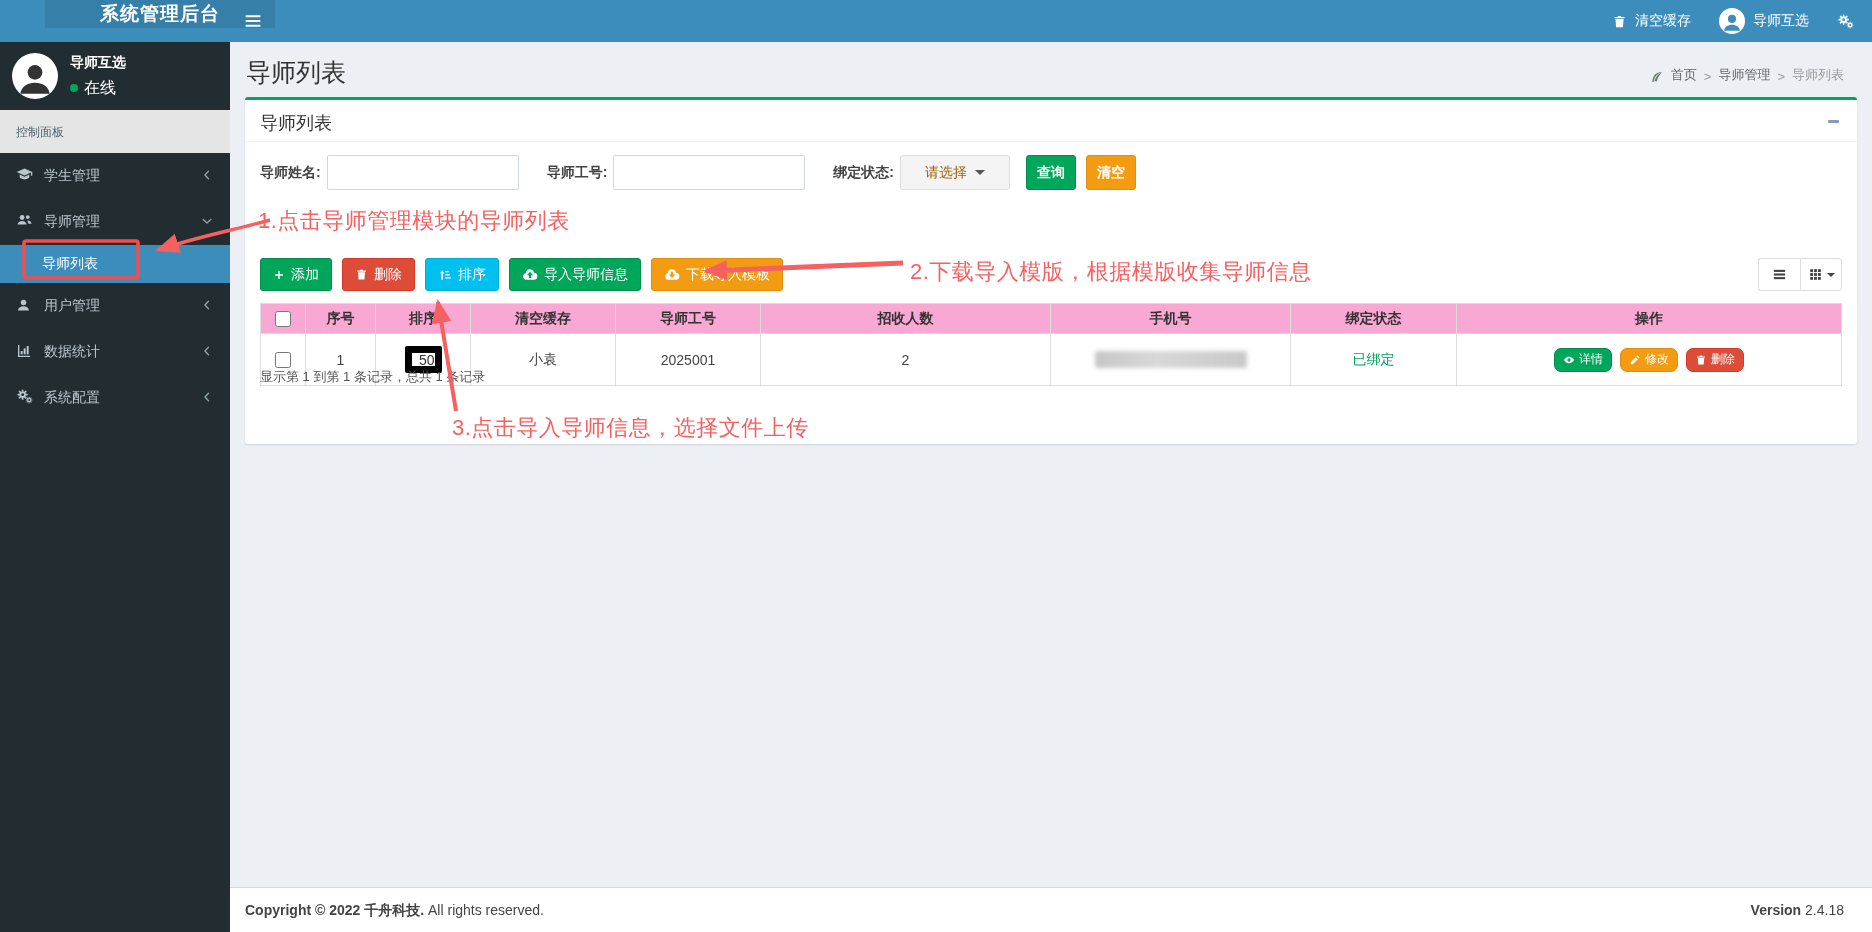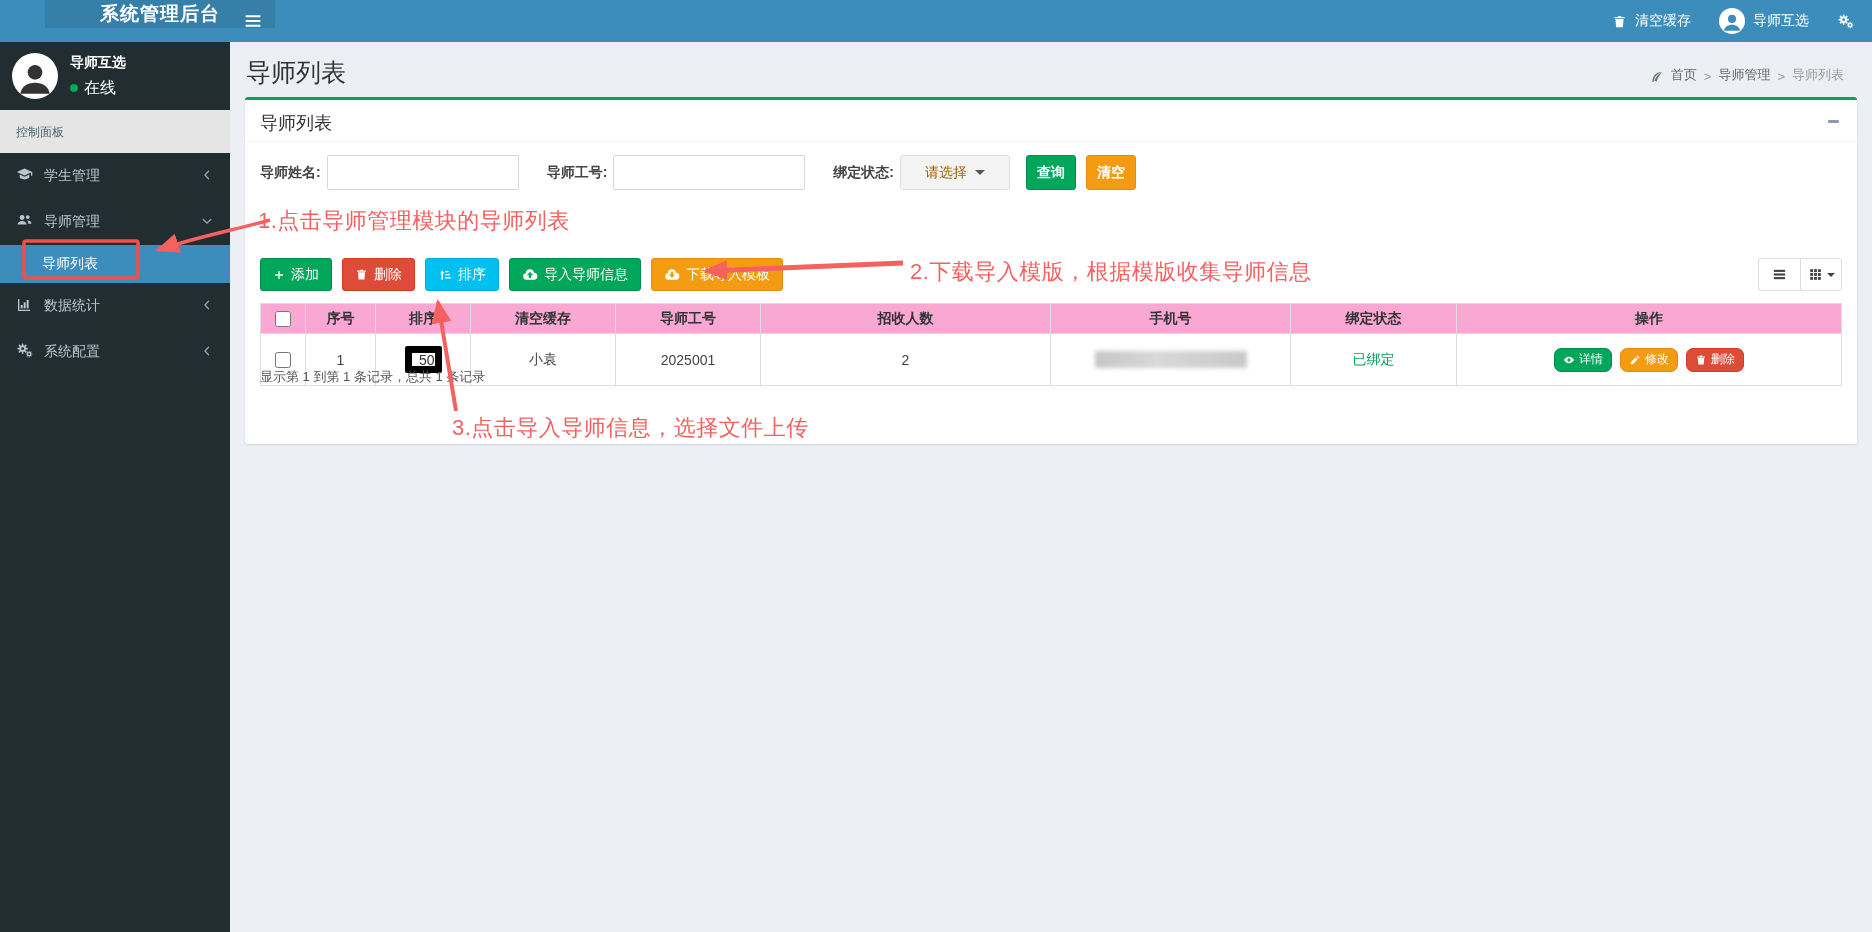--- a/index.html
+++ b/index.html
@@ -272,20 +272,29 @@
             <use href="#i-users"></use>
           </svg></span>
       <span class="mi-label">导师管理</span>
       <span class="mi-caret"><svg width="14" height="14" viewBox="0 0 24 24">
             <use href="#i-angle-down"></use>
           </svg></span>
     </div>
 
     <div class="submenu-item">导师列表</div>
 
+    <div class="menu-item">
+      <span class="mi-icon"><svg width="15" height="15" viewBox="0 0 24 24" fill="currentColor">
+            <use href="#i-person"></use>
+          </svg></span>
+      <span class="mi-label">用户管理</span>
+      <span class="mi-caret"><svg width="14" height="14" viewBox="0 0 24 24">
+            <use href="#i-angle-left"></use>
+          </svg></span>
+    </div>
 
     <div class="menu-item">
       <span class="mi-icon"><svg width="16" height="16" viewBox="0 0 24 24" fill="currentColor">
             <use href="#i-chart"></use>
           </svg></span>
       <span class="mi-label">数据统计</span>
       <span class="mi-caret"><svg width="14" height="14" viewBox="0 0 24 24">
             <use href="#i-angle-left"></use>
           </svg></span>
     </div>
@@ -447,20 +456,30 @@
               </button>
             </span>
           </div>
         </div>
       </div>
 
       <div class="summary">显示第 1 到第 1 条记录，总共 1 条记录</div>
     </div>
   </div>
 
+  <div class="footer">
+    <div class="footer-left">
+      <span class="b">Copyright © 2022 千舟科技.</span>
+      <span>All rights reserved.</span>
+    </div>
+    <div class="footer-right">
+      <span class="b">Version</span>
+      <span>2.4.18</span>
+    </div>
+  </div>
 
   <svg class="overlay-svg">
     <defs>
       <marker id="arrow-head" markerUnits="userSpaceOnUse" markerWidth="26" markerHeight="22" refX="21" refY="10" orient="auto">
         <path d="M0 0 L24 10 L0 20 z" fill="#f56060"></path>
       </marker>
     </defs>
     <rect x="24" y="241" width="114" height="37" rx="2" fill="none" stroke="#f34d4d" stroke-width="3.5"></rect>
     <path d="M270 220 C235 230 200 236 158 250" fill="none" stroke="#f56060" stroke-width="3.5" marker-end="url(#arrow-head)"></path>
     <path d="M903 263 L706 271" fill="none" stroke="#f56060" stroke-width="5" marker-end="url(#arrow-head)"></path>

